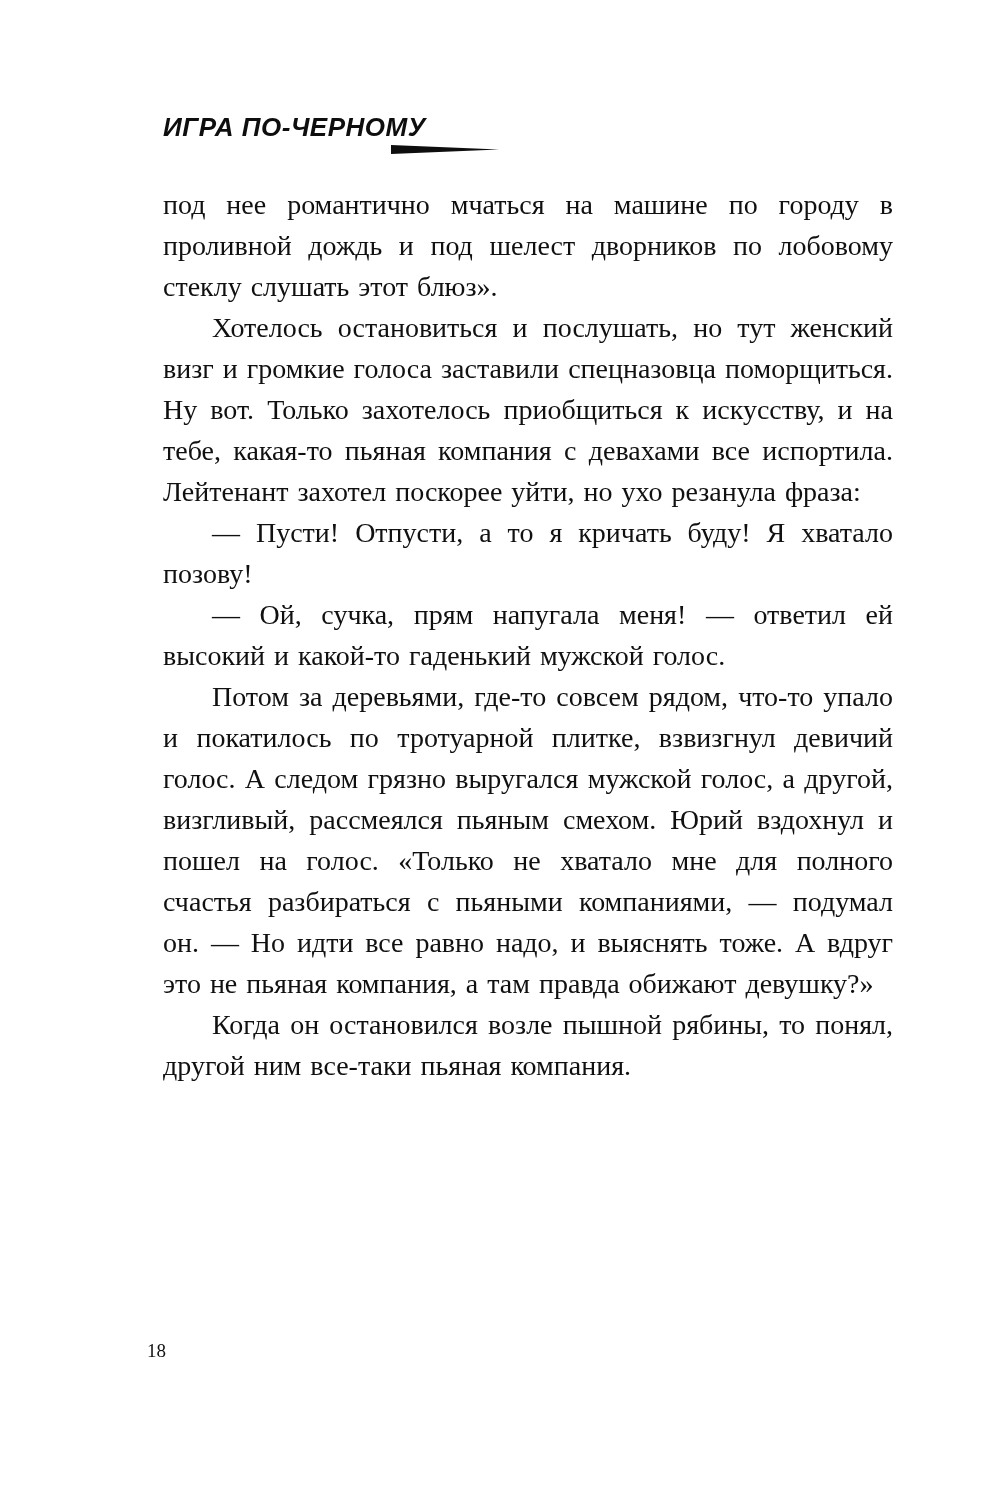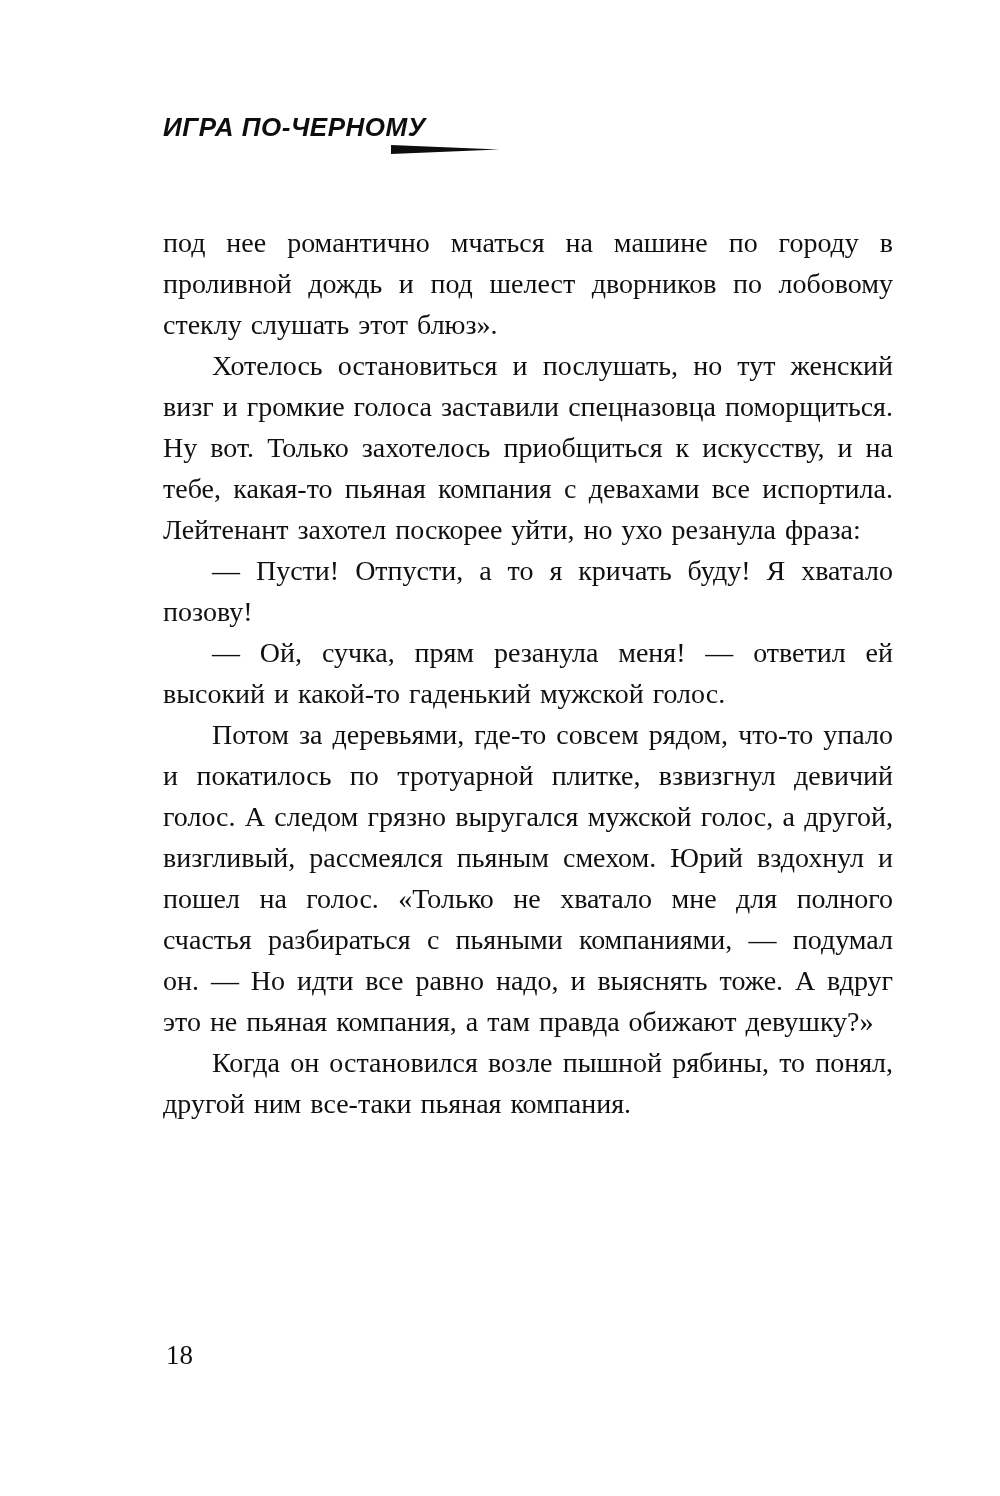--- a/index.html
+++ b/index.html
@@ -49,46 +49,45 @@
     color: #101010;
     word-spacing: 2px;
   }
   .body-text p {
     margin: 0;
     padding: 0;
     text-indent: 49px;
   }
   .body-text p.no-indent {
     text-indent: 0;
-    margin-top: 38px;
   }
   .page-number {
     position: absolute;
-    left: 166px;
+    left: 147px;
     top: 1340px;
-    font-size: 27px;
+    font-size: 19px;
     color: #101010;
   }
 </style>
 </head>
 <body>
 
 <div class="page">
 
   <div class="running-header">
     <span class="title">ИГРА ПО-ЧЕРНОМУ</span>
     <svg class="flourish" viewBox="0 0 108 9" preserveAspectRatio="none" aria-hidden="true">
       <polygon points="0,0 108,4.5 0,9" fill="#0e0e0e"></polygon>
     </svg>
   </div>
 
   <div class="body-text">
     <p class="no-indent">под нее романтично мчаться на машине по городу в проливной дождь и под шелест дворников по лобовому стеклу слушать этот блюз».</p>
     <p>Хотелось остановиться и послушать, но тут женский визг и громкие голоса заставили спецназовца поморщиться. Ну вот. Только захотелось приобщиться к искусству, и на тебе, какая-то пьяная компания с девахами все испортила. Лейтенант захотел поскорее уйти, но ухо резанула фраза:</p>
     <p>— Пусти! Отпусти, а то я кричать буду! Я хватало позову!</p>
-    <p>— Ой, сучка, прям резанула меня! — ответил ей высокий и какой-то гаденький мужской голос.</p>
+    <p>— Ой, сучка, прям напугала меня! — ответил ей высокий и какой-то гаденький мужской голос.</p>
     <p>Потом за деревьями, где-то совсем рядом, что-то упало и покатилось по тротуарной плитке, взвизгнул девичий голос. А следом грязно выругался мужской голос, а другой, визгливый, рассмеялся пьяным смехом. Юрий вздохнул и пошел на голос. «Только не хватало мне для полного счастья разбираться с пьяными компаниями, — подумал он. — Но идти все равно надо, и выяснять тоже. А вдруг это не пьяная компания, а там правда обижают девушку?»</p>
     <p>Когда он остановился возле пышной рябины, то понял, другой ним все-таки пьяная компания.</p>
   </div>
 
   <div class="page-number">18</div>
 
 </div>
 
 </body></html>

